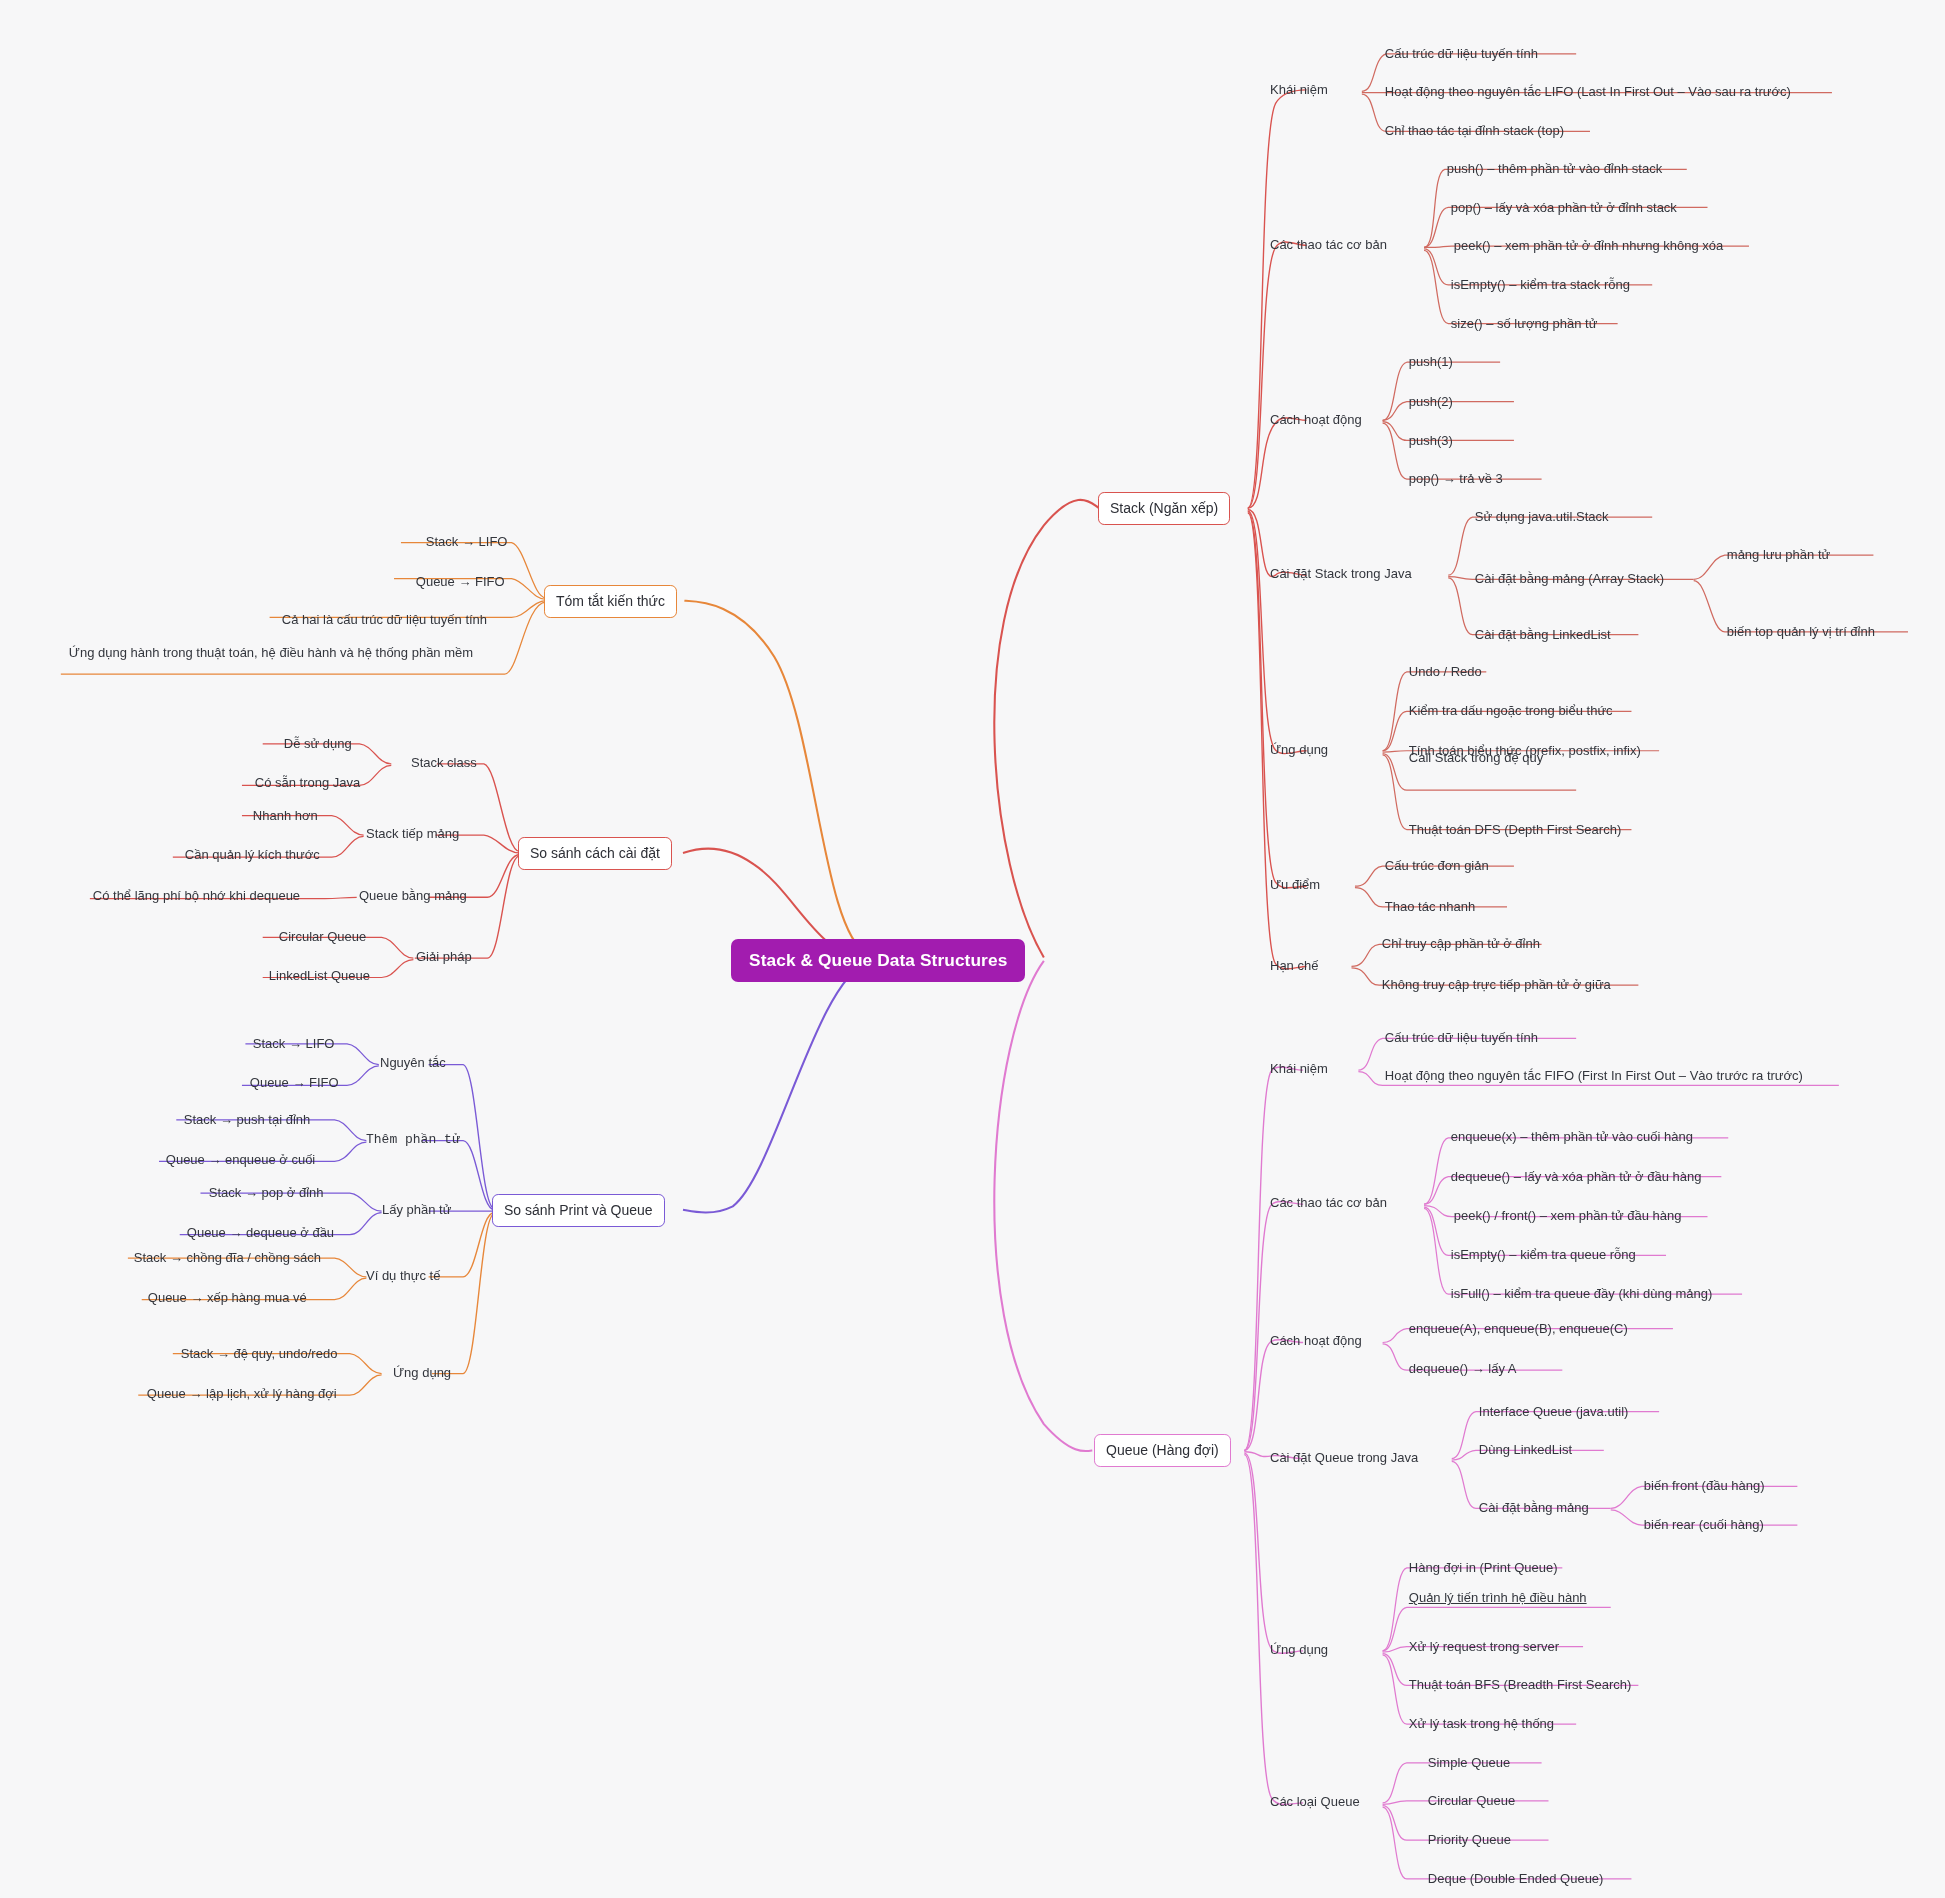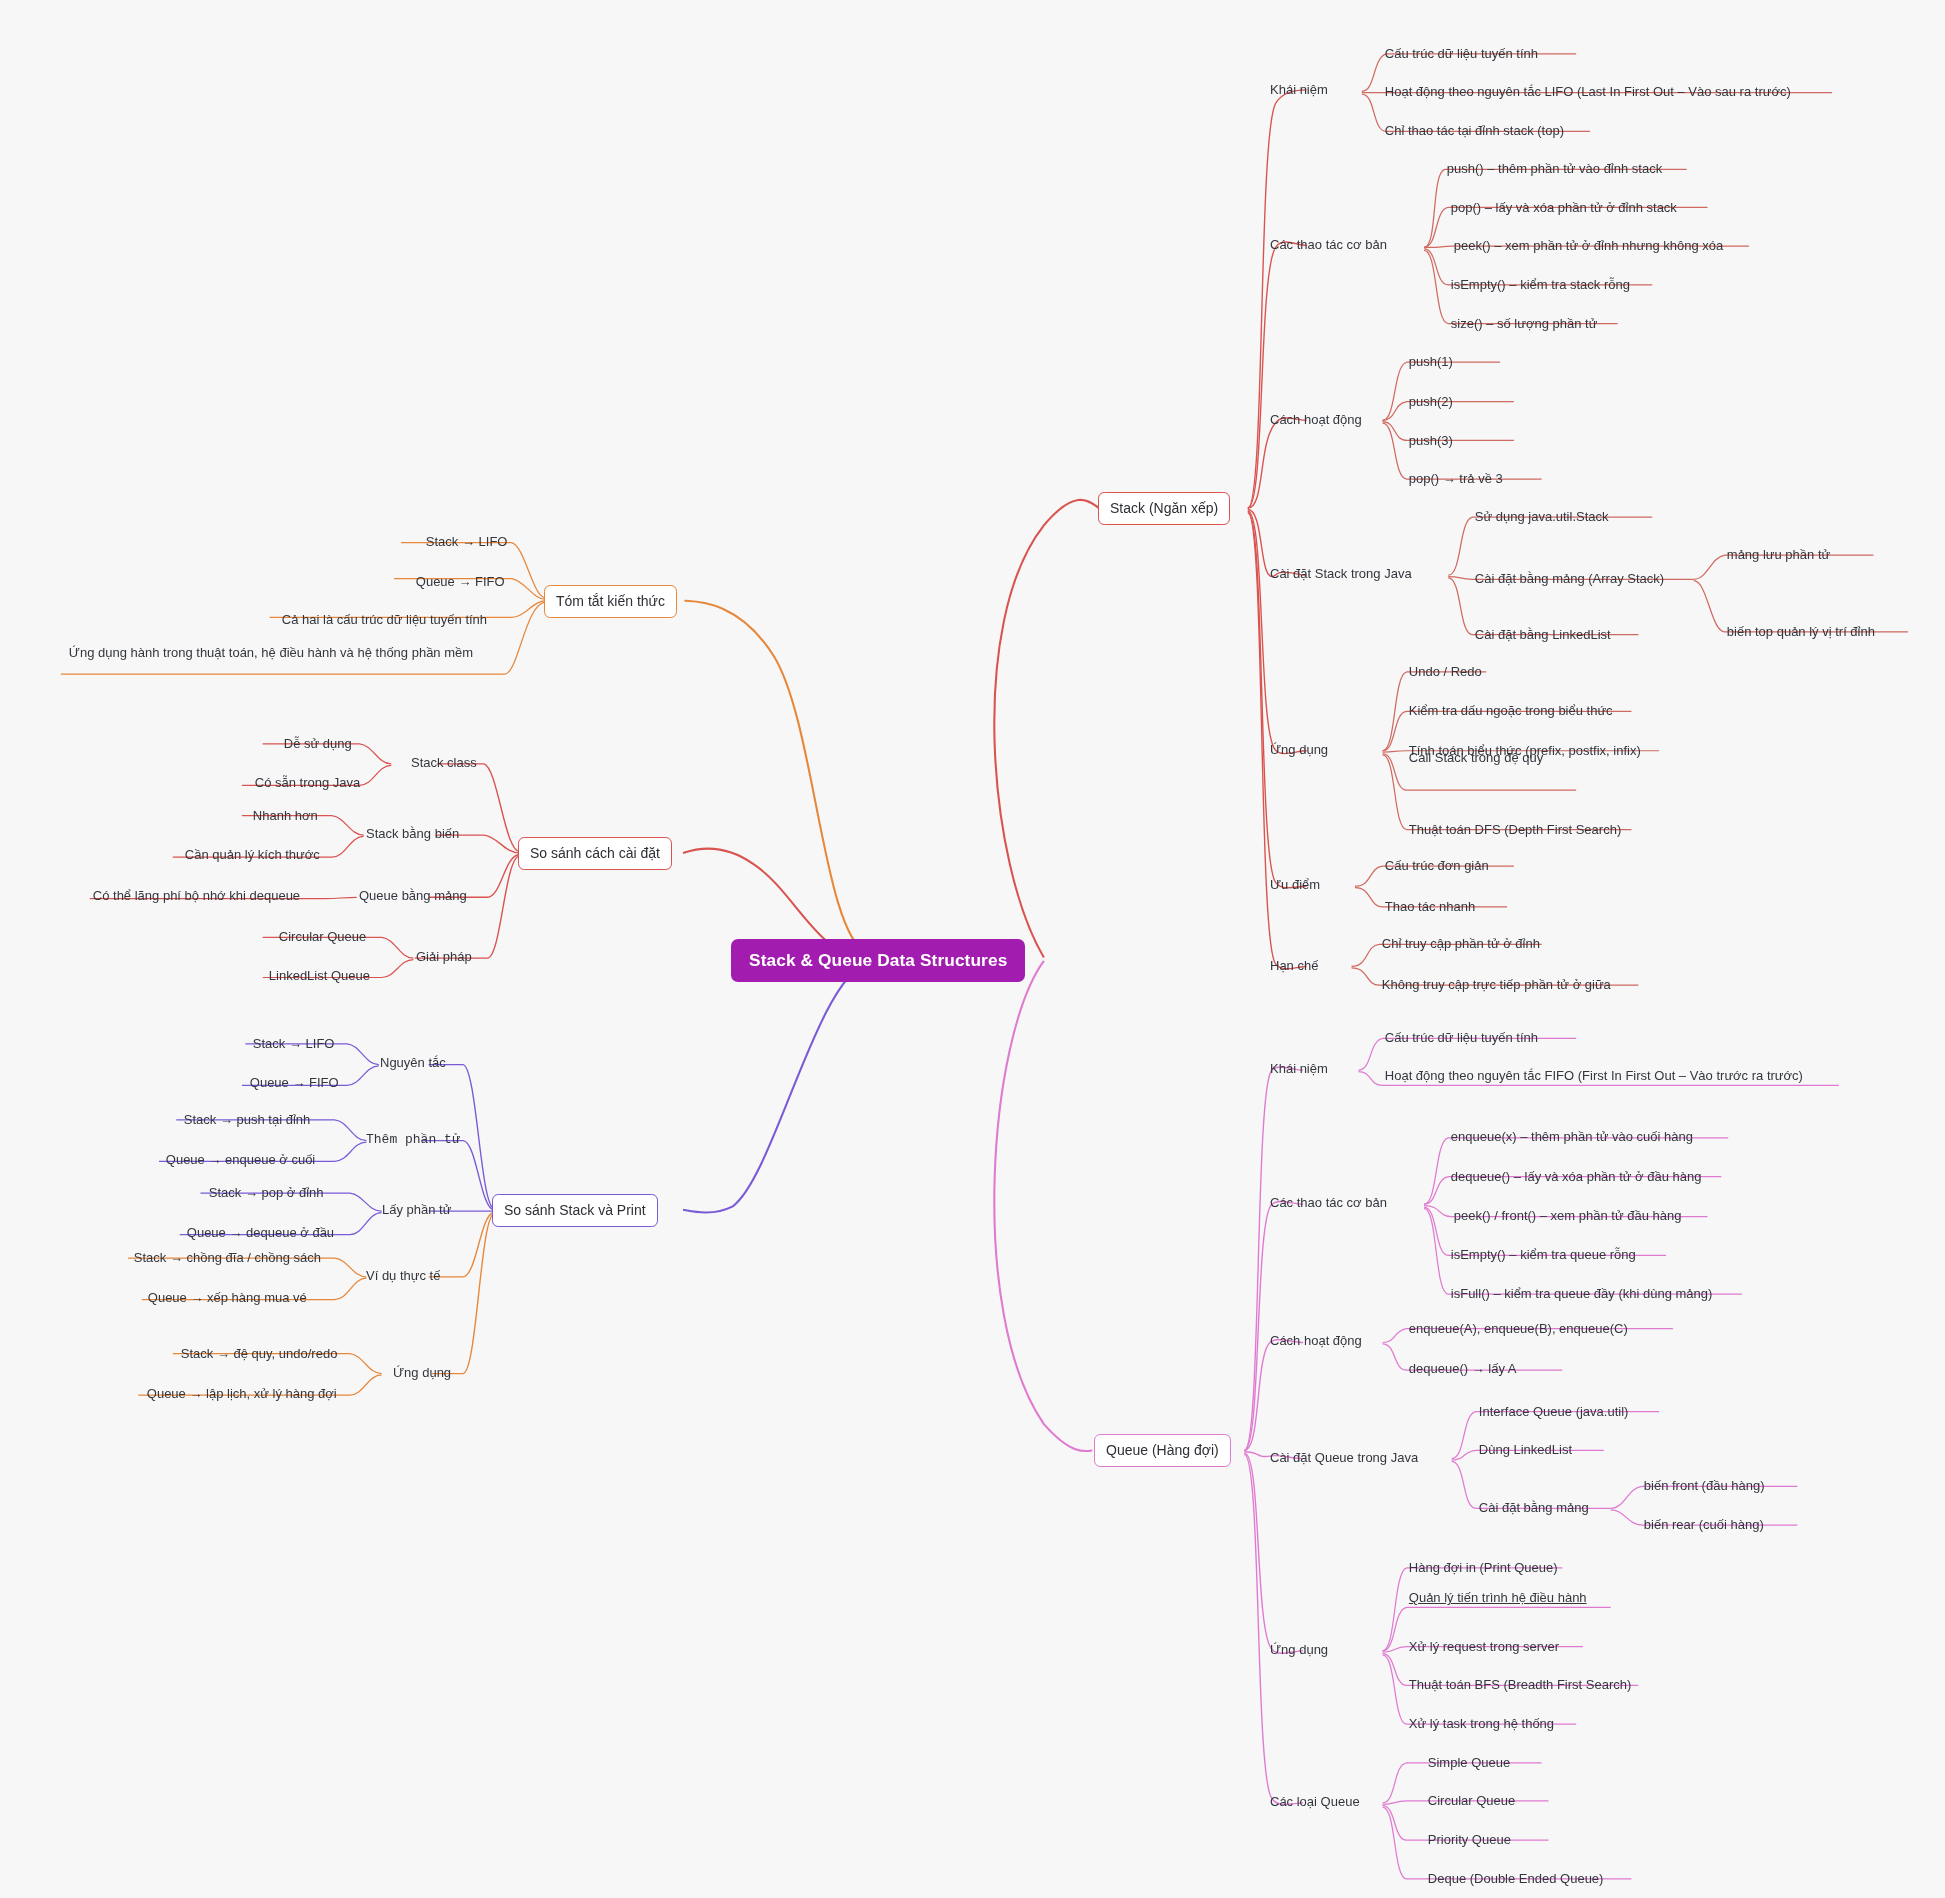--- a/index.html
+++ b/index.html
@@ -301,32 +301,32 @@
 <div class="node leaf" style="left:413px;top:572px;">Queue → FIFO</div>
 <div class="node leaf" style="left:279px;top:610px;">Cả hai là cấu trúc dữ liệu tuyến tính</div>
 <div class="node leaf wrap-small" style="left:66px;top:643px;width:456px;">Ứng dụng hành trong thuật toán, hệ điều hành và hệ thống phần mềm</div>
 
 <div class="node branch red" style="left:518px;top:837px;">So sánh cách cài đặt</div>
 
 <div class="node sub" style="left:411px;top:754px;">Stack class</div>
 <div class="node leaf" style="left:281px;top:734px;">Dễ sử dụng</div>
 <div class="node leaf" style="left:252px;top:773px;">Có sẵn trong Java</div>
 
-<div class="node sub" style="left:366px;top:825px;">Stack bằng biến</div>
+<div class="node sub" style="left:366px;top:825px;">Stack tiếp mảng</div>
 <div class="node leaf" style="left:250px;top:806px;">Nhanh hơn</div>
 <div class="node leaf" style="left:182px;top:845px;">Cần quản lý kích thước</div>
 
 <div class="node sub" style="left:359px;top:887px;">Queue bằng mảng</div>
 <div class="node leaf" style="left:90px;top:886px;">Có thể lãng phí bộ nhớ khi dequeue</div>
 
 <div class="node sub" style="left:416px;top:948px;">Giải pháp</div>
 <div class="node leaf" style="left:276px;top:927px;">Circular Queue</div>
 <div class="node leaf" style="left:266px;top:966px;">LinkedList Queue</div>
 
-<div class="node branch purple" style="left:492px;top:1194px;">So sánh Stack và Print</div>
+<div class="node branch purple" style="left:492px;top:1194px;">So sánh Print và Queue</div>
 
 <div class="node sub" style="left:380px;top:1054px;">Nguyên tắc</div>
 <div class="node leaf" style="left:250px;top:1034px;">Stack → LIFO</div>
 <div class="node leaf" style="left:247px;top:1073px;">Queue → FIFO</div>
 
 <div class="node sub" style="left:366px;top:1131px;font-family:Liberation Mono, monospace;">Thêm phần tử</div>
 <div class="node leaf" style="left:181px;top:1110px;">Stack → push tại đỉnh</div>
 <div class="node leaf" style="left:163px;top:1150px;">Queue → enqueue ở cuối</div>
 
 <div class="node sub" style="left:382px;top:1201px;">Lấy phần tử</div>

